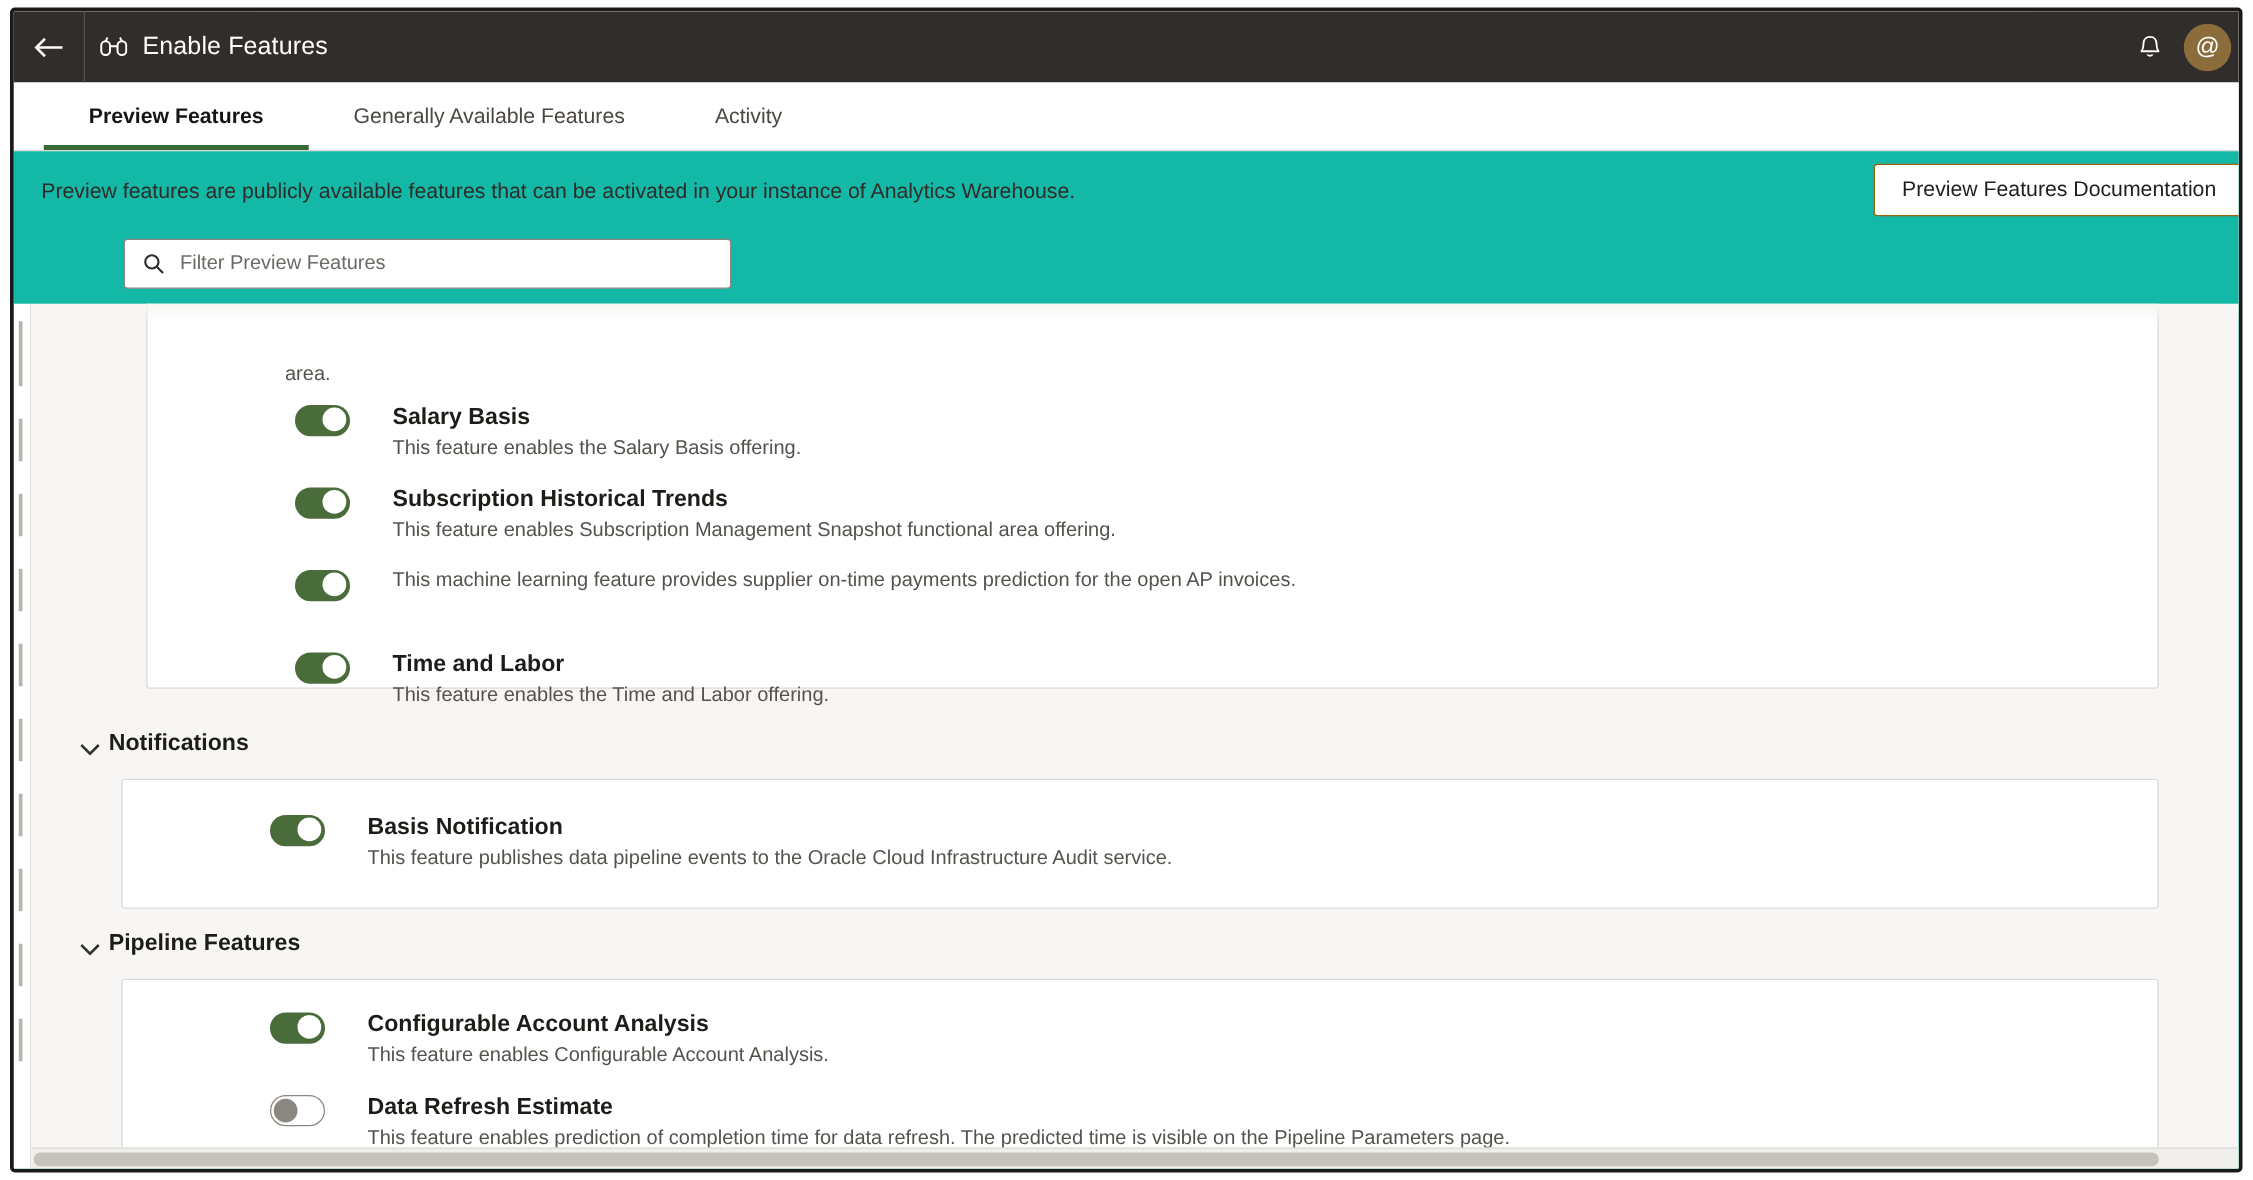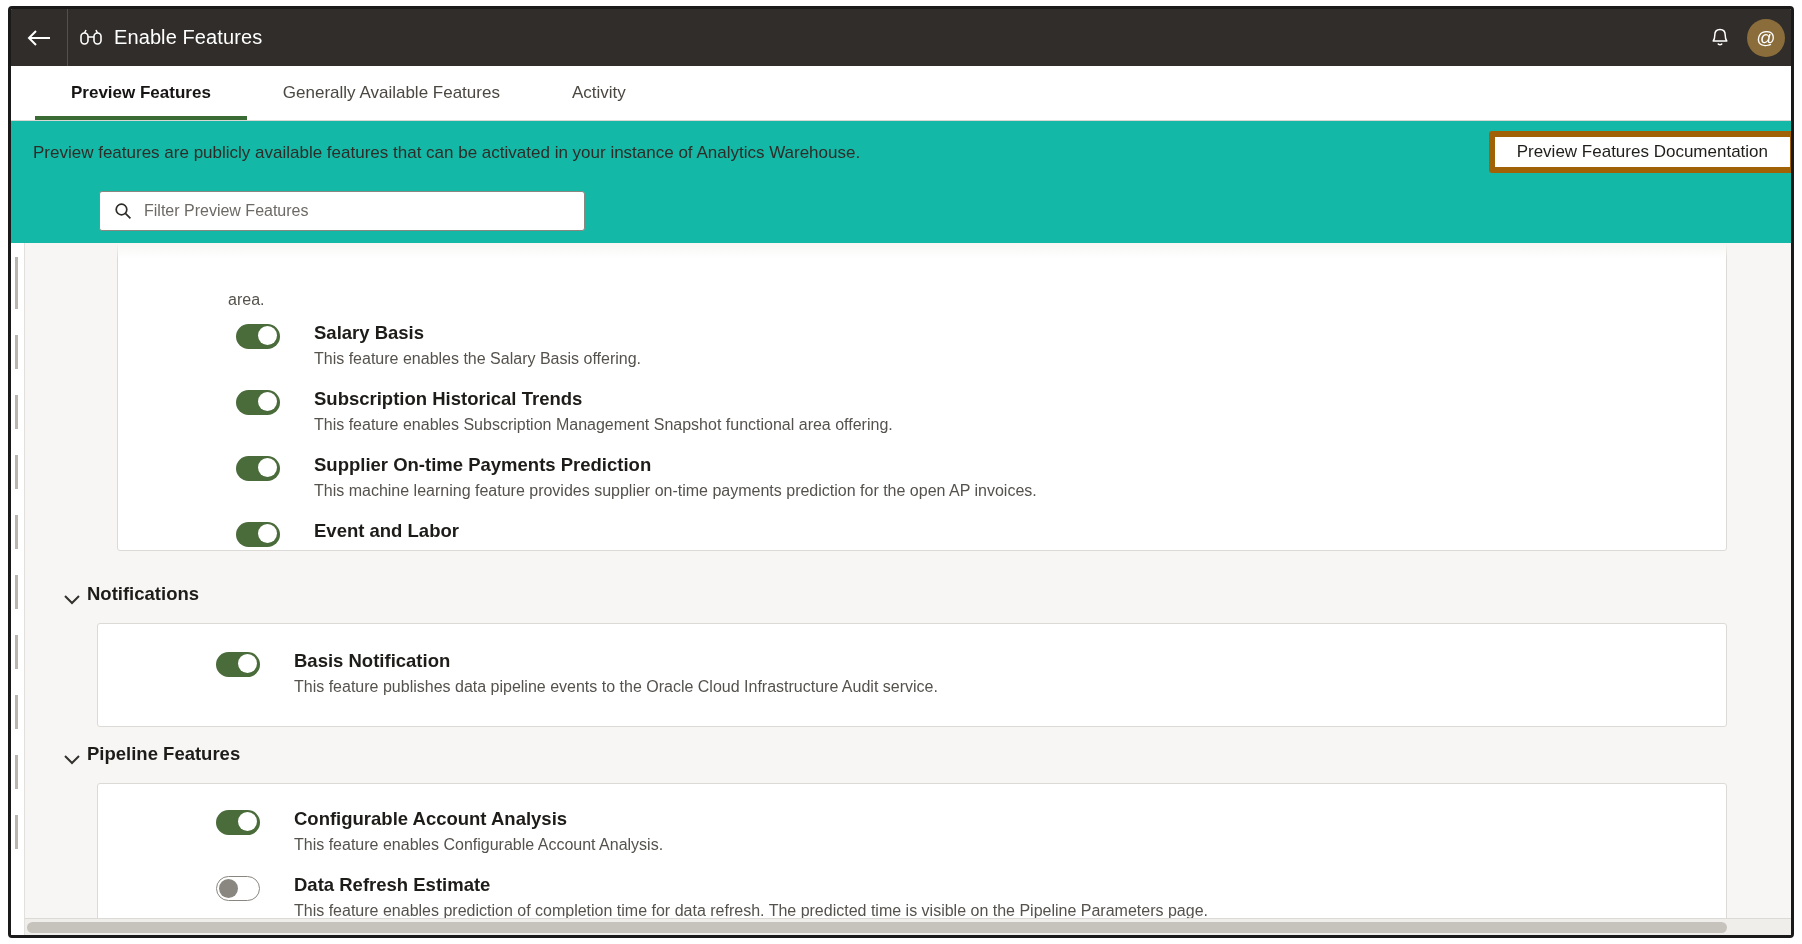--- a/index.html
+++ b/index.html
@@ -126,21 +126,21 @@
     left: 22px; top: 22px;
     font-size: 17px;
     color: #2e2c28;
   }
   .doc-btn {
     position: absolute;
     right: -5px; top: 10px;
     height: 42px;
     padding: 0 22px;
     display: flex; align-items: center;
-    border: 6px solid #a16207;
+    border: 1px solid #a16207;
     border-radius: 3px;
     background: #ffffff;
     font-size: 17px;
     color: #1f1e1b;
     white-space: nowrap;
     cursor: pointer;
   }
 
   .filter-wrap {
     position: absolute;
@@ -371,29 +371,29 @@
               <div class="knob"></div>
             </div>
             <div class="feature-title">Subscription Historical Trends</div>
             <div class="feature-desc">This feature enables Subscription Management Snapshot functional area offering.</div>
           </div>
 
           <div class="feature-row" style="position:absolute; left:0; top:230px; right:0;">
             <div class="toggle">
               <div class="knob"></div>
             </div>
-            <div class="feature-title">Supplier On-time Payments Prediction</div>
             <div class="feature-desc">This machine learning feature provides supplier on-time payments prediction for the open AP invoices.</div>
           </div>
 
           <div class="feature-row" style="position:absolute; left:0; top:296px; right:0;">
             <div class="toggle">
               <div class="knob"></div>
             </div>
-            <div class="feature-title">Event and Labor</div>
+            <div class="feature-title">Time and Labor</div>
+            <div class="feature-desc">This feature enables the Time and Labor offering.</div>
           </div>
         </div>
 
         <div class="section-head" style="left:52px; top:340px;">
           <span class="chev">
             <svg width="18" height="11" viewBox="0 0 18 11">
               <path d="M2 2 L9 9 L16 2" fill="none" stroke="#33312d" stroke-width="2"></path>
             </svg>
           </span>
           <span>Notifications</span>

